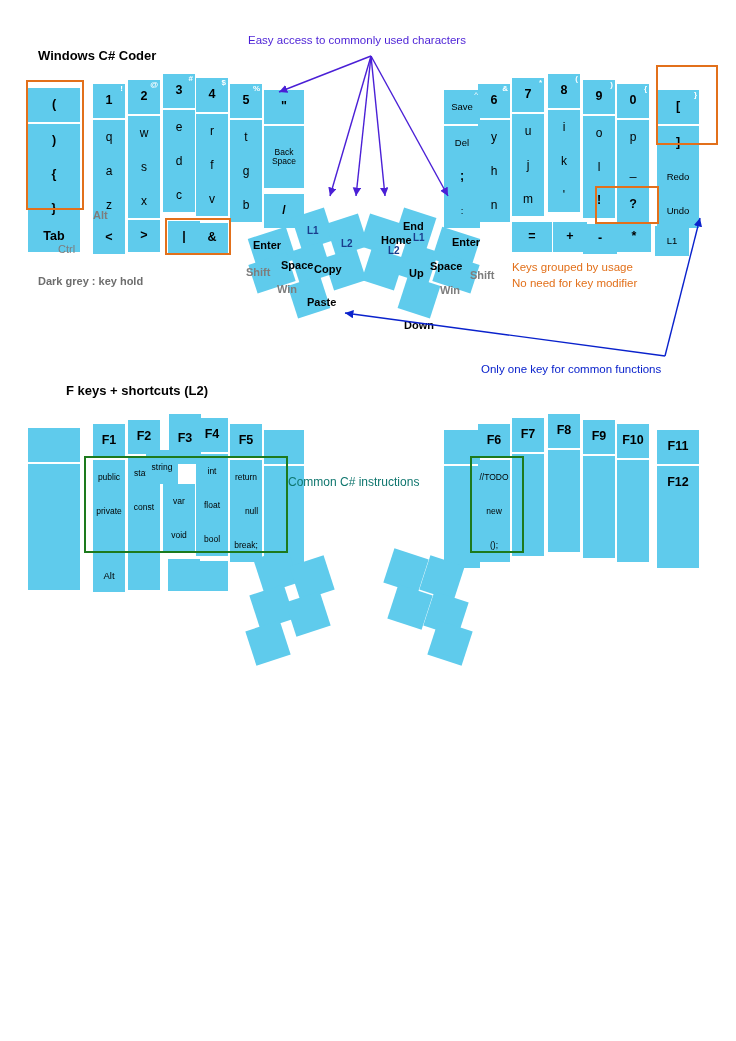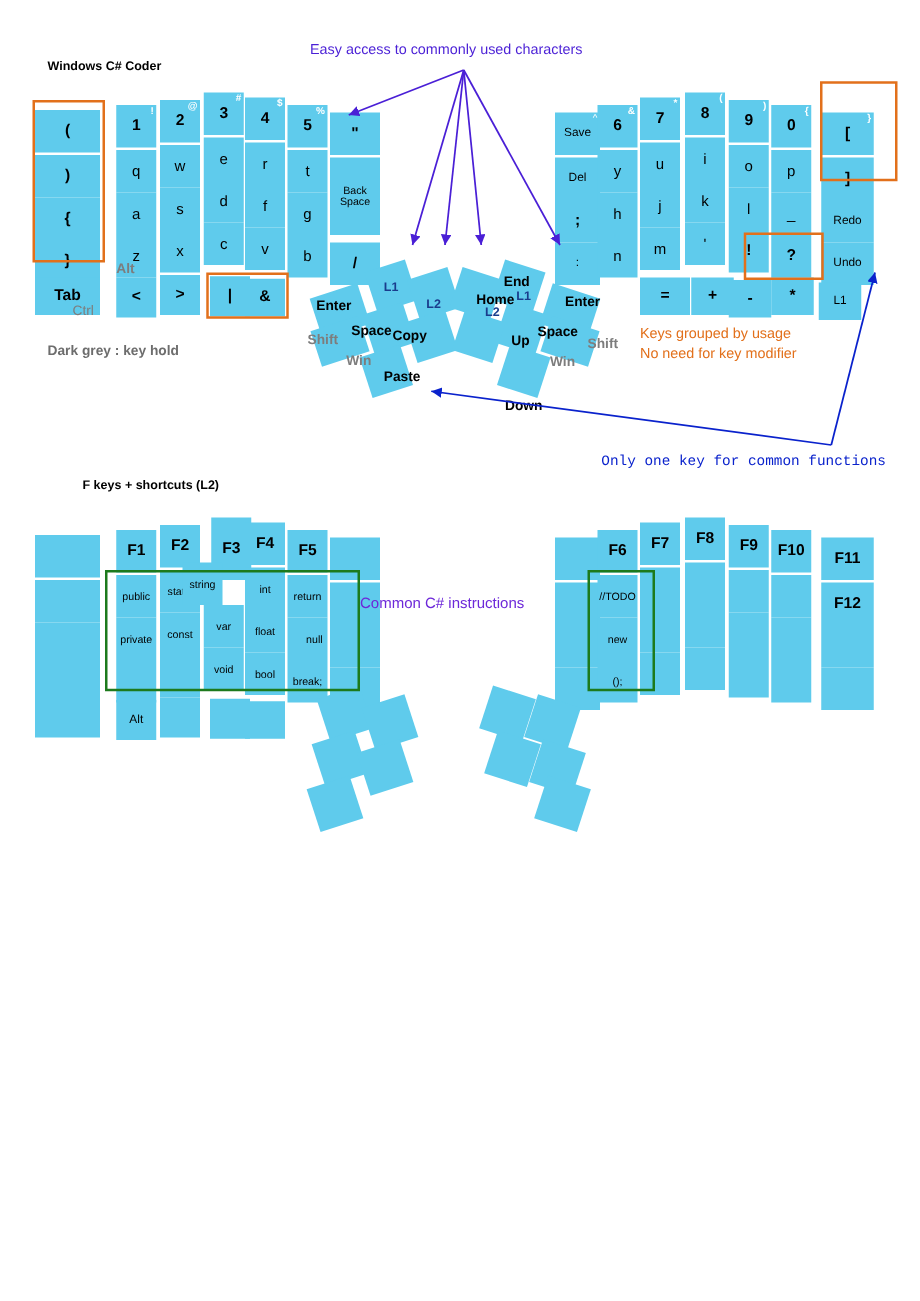--- a/index.html
+++ b/index.html
@@ -18,33 +18,33 @@
     position: absolute;
     left: 0; top: 0;
     width: 736px;
     height: 1041px;
   }
   svg.layer { pointer-events: none; }
 
   .title {
     position: absolute;
     font-weight: bold;
-    font-size: 10px;
+    font-size: 13px;
     color: #000;
     white-space: nowrap;
   }
   .note {
     position: absolute;
     font-size: 11.5px;
     white-space: pre;
   }
   .note.purple { color: #4a1fd6; }
   .note.orange { color: #e2701b; }
   .note.blue   { color: #0a22cc; }
-  .note.green  { color: #6d28d9; font-size: 12px; }
+  .note.green  { color: #0f766e; font-size: 12px; }
   .note.grey   { color: #6d6d6d; font-weight: bold; font-size: 11px; }
 
   .key {
     position: absolute;
     background: #5fcbec;
     box-sizing: border-box;
     color: #000;
     font-size: 12px;
     display: flex;
     align-items: center;
@@ -273,21 +273,21 @@
   </g>
 </svg>
 
 <div class="layer" id="overlays">
   <div class="title" style="left:38px; top:48px;">Windows C# Coder</div>
   <div class="title" style="left:38px; top:383px;padding-left:28px;">F keys + shortcuts (L2)</div>
 
   <div class="note purple" style="left:248px; top:34px;">Easy access to commonly used characters</div>
   <div class="note orange" style="left:512px; top:260px; line-height:1.35;">Keys grouped by usage
 No need for key modifier</div>
-  <div class="note blue" style="left:481px; top:363px;font-family:Liberation Mono, monospace;">Only one key for common functions</div>
+  <div class="note blue" style="left:481px; top:363px;">Only one key for common functions</div>
   <div class="note grey" style="left:38px; top:275px;">Dark grey : key hold</div>
   <div class="note green" style="left:288px; top:475px;">Common C# instructions</div>
 
   <div class="box" style="left:26px; top:80px; width:58px; height:130px;"></div>
   <div class="box" style="left:165px; top:218px; width:66px; height:37px;"></div>
   <div class="box" style="left:656px; top:65px; width:62px; height:80px;"></div>
   <div class="box" style="left:595px; top:186px; width:64px; height:38px;"></div>
 
   <div class="box green" style="left:84px; top:456px; width:204px; height:97px;"></div>
   <div class="box green" style="left:470px; top:456px; width:54px; height:97px;"></div>

